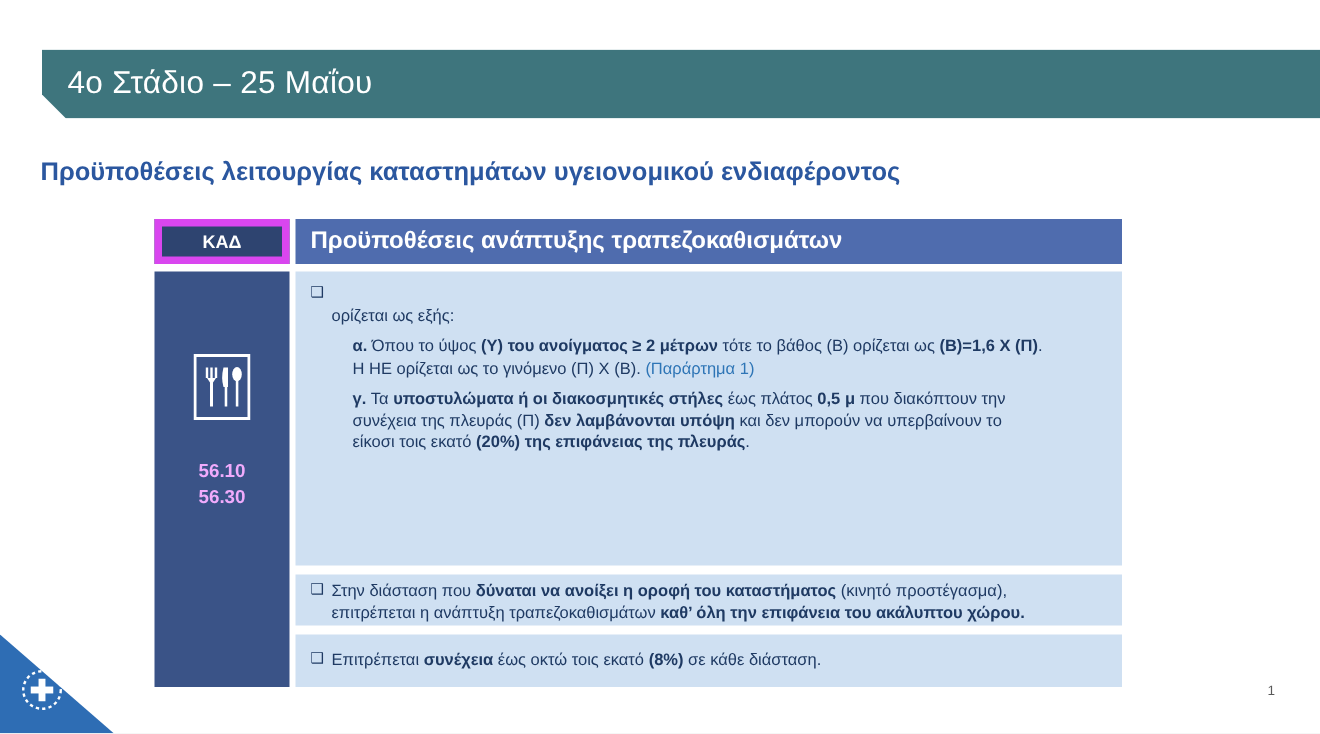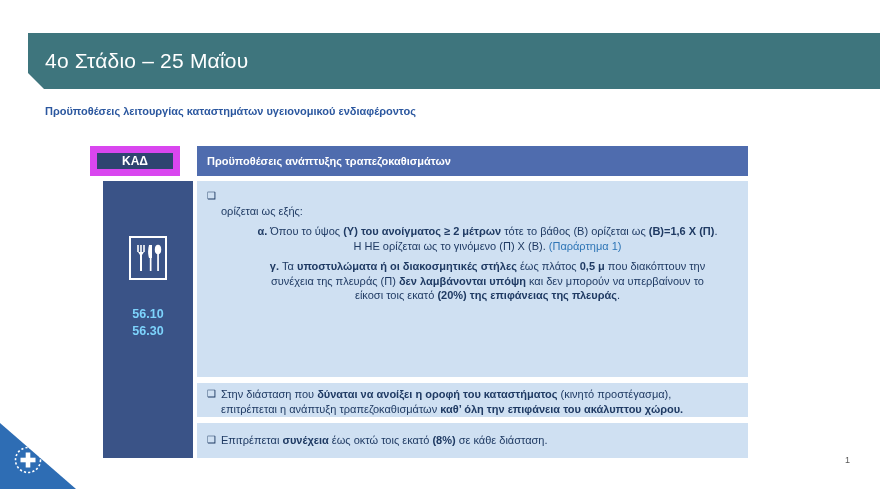--- a/index.html
+++ b/index.html
@@ -3,62 +3,62 @@
 <meta charset="utf-8">
 <style>
   * { margin:0; padding:0; box-sizing:border-box; }
   body { background:#e8e8e8; font-family:"Liberation Sans", sans-serif; }
   .slide {
     position:relative; width:880px; height:489px; background:#ffffff;
     overflow:hidden; margin:0 auto;
   }
   
   .banner {
-    position:absolute; left:28px; top:33px; right:0; height:56px;
+    position:absolute; left:28px; top:33px; right:0; height:46px;
     background:#3E757D;
     clip-path: polygon(0 0, 100% 0, 100% 100%, 16px 100%, 0 calc(100% - 16px));
     display:flex; align-items:center;
   }
   .banner-title { color:#ffffff; font-size:21px; padding-left:17px; letter-spacing:.2px; }
   .subtitle {
-    position:absolute; left:45px; top:105px; color:#2B579F;
-    font-size:11px; font-weight:bold;
+    position:absolute; left:27px; top:105px; color:#2B579F;
+    font-size:17px; font-weight:bold;
   }
   
   .kad-header {
-    position:absolute; left:90px; top:146px; width:90px; height:30px;
-    background:#2E4470; border:7px solid #d946ef;
+    position:absolute; left:103px; top:146px; width:90px; height:30px;
+    background:#2E4470; border:5px solid #d946ef;
     color:#fff; font-size:12px; font-weight:bold;
     display:flex; align-items:center; justify-content:center;
   }
   .cond-header {
     position:absolute; left:197px; top:146px; width:551px; height:30px;
-    background:#4F6CAE; color:#fff; font-size:11px; font-weight:bold;
+    background:#4F6CAE; color:#fff; font-size:16px; font-weight:bold;
     display:flex; align-items:center; padding-left:10px;
   }
   .kad-body {
     position:absolute; left:103px; top:181px; width:90px; height:277px;
     background:#3A5387;
   }
   .kad-icon-wrap { position:absolute; left:26px; top:55px; width:38px; height:44px; }
   .kad-codes {
     position:absolute; left:0; top:125px; width:100%;
-    color:#7dd3fc; font-size:12.5px; font-weight:bold; text-align:center; line-height:17px;
+    color:#f0abfc; font-size:12.5px; font-weight:bold; text-align:center; line-height:17px;
   }
   .row {
     position:absolute; left:197px; width:551px; background:#CFE0F2;
     color:#1F3A63; font-size:11px; line-height:14.5px;
     padding:8px 8px 0 10px;
   }
   .row-1 { top:181px; height:196px; }
   .row-2 { top:383px; height:34px; padding-top:4px; }
   .row-3 { top:423px; height:35px; padding-top:10px; }
   .para + .para { margin-top:6px; }
   .para.bullet { position:relative; padding-left:14px; }
-  .para.sub { margin-left:28px;text-align:center; }
+  .para.sub { margin-left:28px; }
   .bullet-glyph { position:absolute; left:0; top:0; font-size:10px; }
   .b { font-weight:bold; }
   .link { color:#2E75B6; cursor:pointer; }
   
   .emblem { position:absolute; left:0; bottom:0; width:76px; height:66px; }
   .page-number {
     position:absolute; right:30px; bottom:24px; color:#595959; font-size:9px;
   }
 </style>
 </head>

